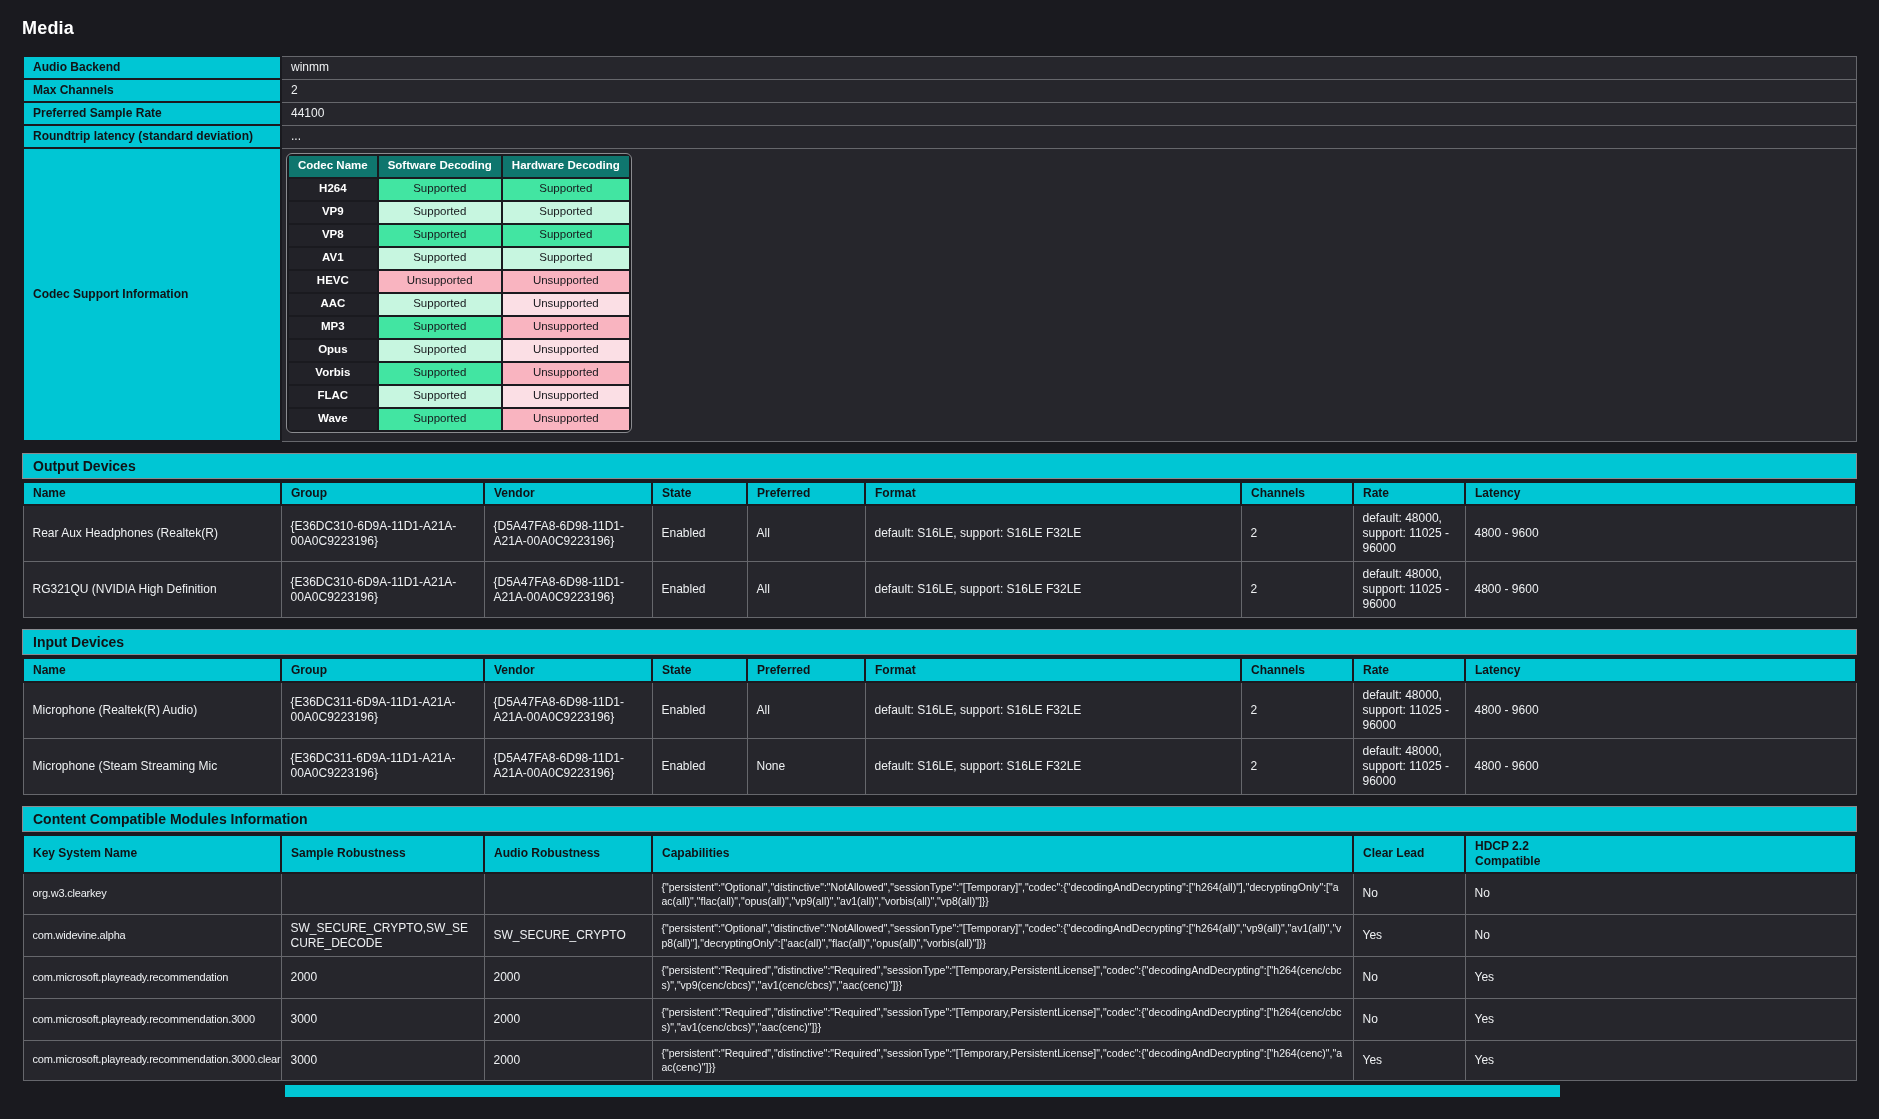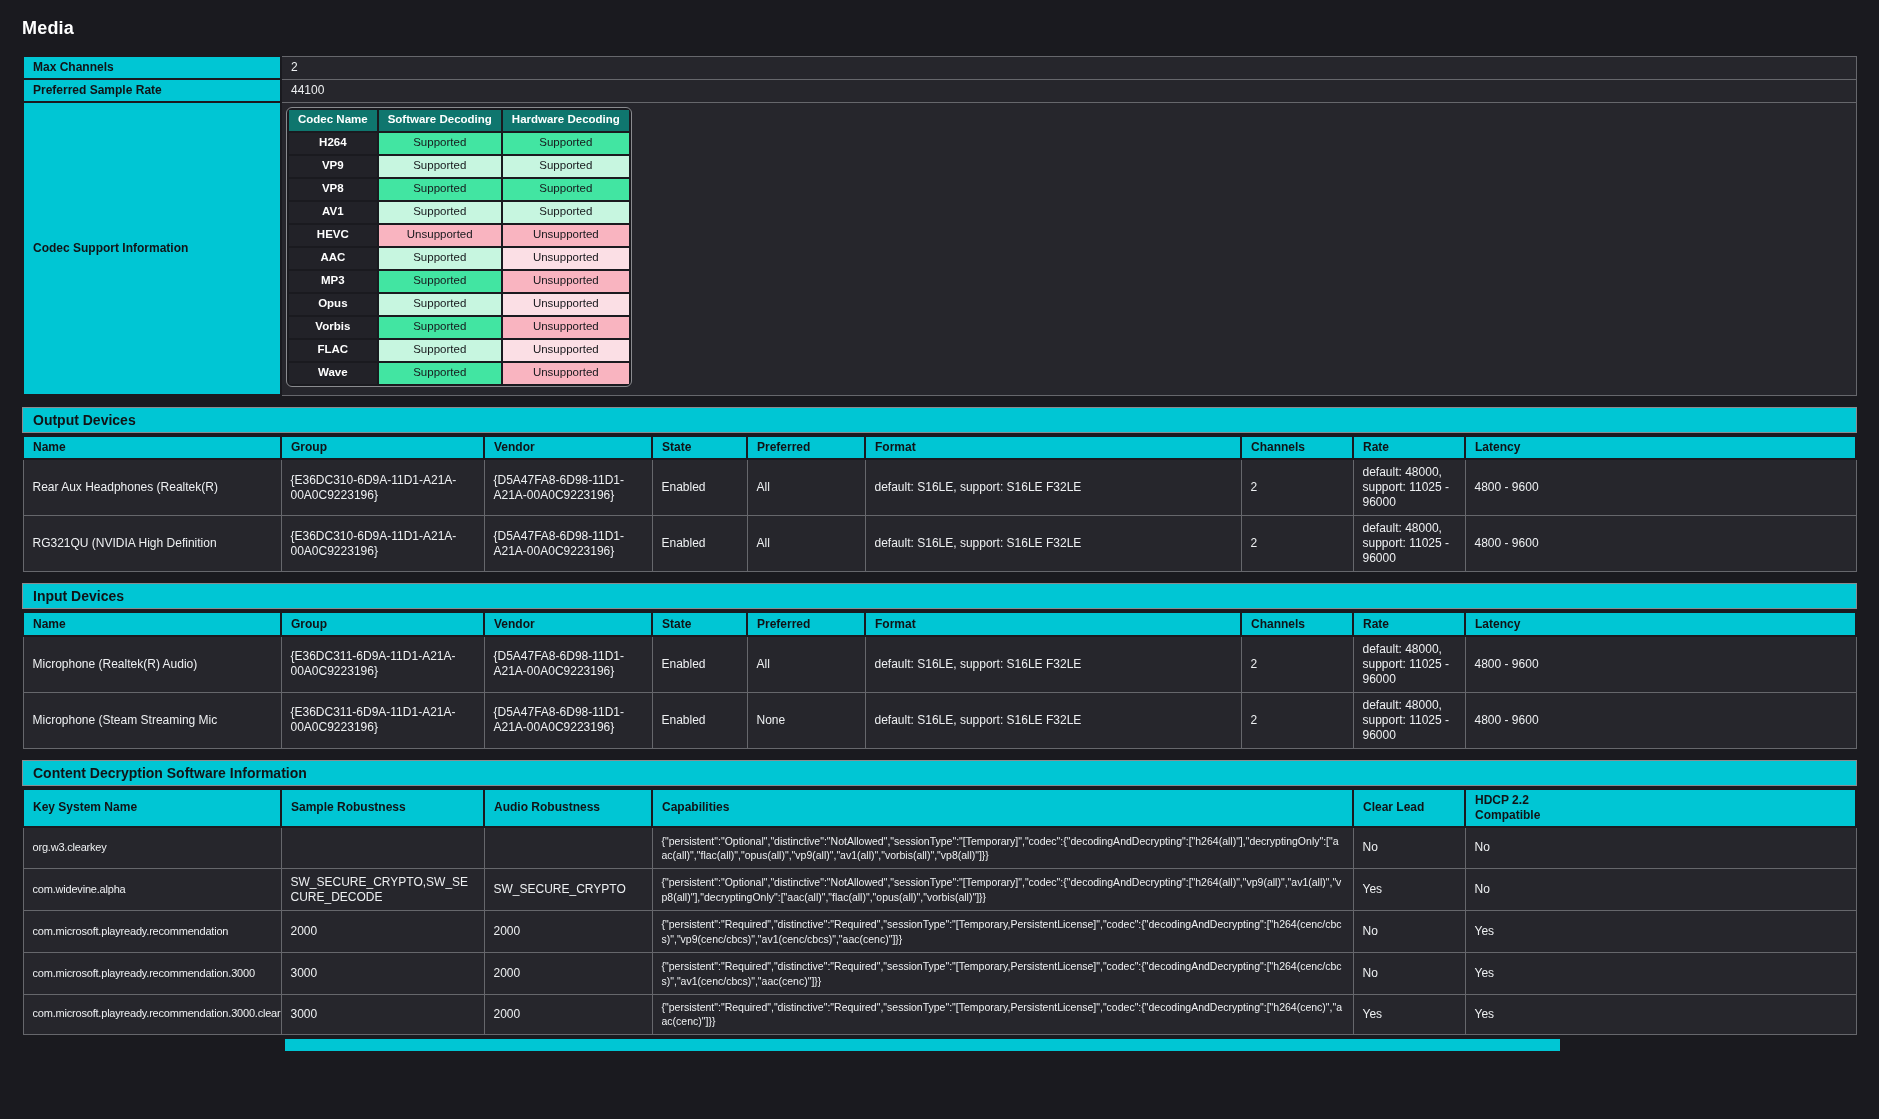--- a/index.html
+++ b/index.html
@@ -58,26 +58,34 @@
 
   <h1>Media</h1>
 
   <table class="tbl info-table">
     <colgroup>
       <col style="width:258px">
       <col>
     </colgroup>
     <tbody id="info-body">
         <tr>
+          <th class="lbl">Audio Backend</th>
+          <td class="val">winmm</td>
+        </tr>
+        <tr>
           <th class="lbl">Max Channels</th>
           <td class="val">2</td>
         </tr>
         <tr>
           <th class="lbl">Preferred Sample Rate</th>
           <td class="val">44100</td>
+        </tr>
+        <tr>
+          <th class="lbl">Roundtrip latency (standard deviation)</th>
+          <td class="val">...</td>
         </tr>
         <tr>
           <th class="lbl">Codec Support Information</th>
           <td class="val codec-cell"><div class="codec-wrap"><table class="codec-table">
                 <thead>
                   <tr>
                     <th class="ch">Codec Name</th>
                     <th class="ch">Software Decoding</th>
                     <th class="ch">Hardware Decoding</th>
                   </tr>
@@ -241,21 +249,21 @@
           <td class="cell">Enabled</td>
           <td class="cell">None</td>
           <td class="cell">default: S16LE, support: S16LE F32LE</td>
           <td class="cell">2</td>
           <td class="cell">default: 48000, support: 11025 - 96000</td>
           <td class="cell">4800 - 9600</td>
         </tr>
       </tbody>
   </table>
 
-  <div class="section-bar">Content Decryption Software Information</div>
+  <div class="section-bar">Content Compatible Modules Information</div>
   <table class="tbl cdm-table">
     <colgroup id="cdm-cols">
         <col style="width: 258px;">
         <col style="width: 203px;">
         <col style="width: 168px;">
         <col style="width: 701px;">
         <col style="width: 112px;">
         <col>
       </colgroup>
     <thead id="cdm-head">

